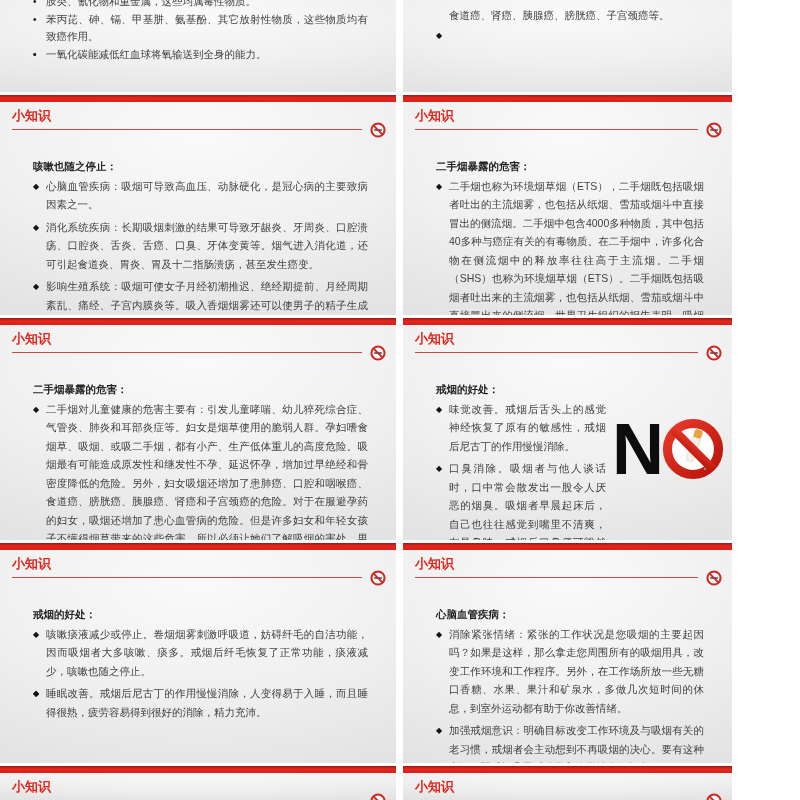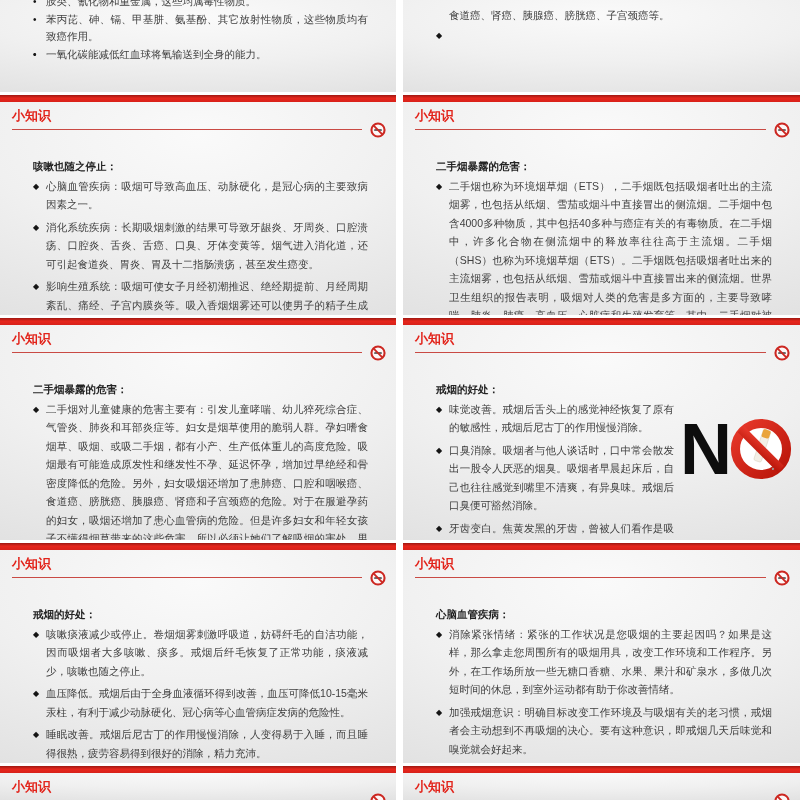--- a/index.html
+++ b/index.html
@@ -7,21 +7,21 @@
        font-family:"Liberation Sans","DejaVu Sans",sans-serif;}
   #canvas{width:800px;height:800px;display:flex;flex-direction:column;background:#fff;}
 
   .grid-row{display:flex;margin-bottom:3px;}
   .grid-row.r4{margin-bottom:0;}
   .r0{height:92px;} .r1{height:220px;} .r2{height:222px;} .r3{height:220px;} .r4{height:34px;}
 
   .slide{position:relative;overflow:hidden;
     background:radial-gradient(140% 130% at 50% 18%, #fafafa 0%, #f0f0f0 38%, #e2e2e2 72%, #cfcfcf 100%);}
   .c0{width:396px;margin-right:7px;}
-  .c1{width:397px;}
+  .c1{width:329px;}
 
   .bar{height:7px;background:linear-gradient(180deg, var(--bar-dark,#9e1812) 0%, var(--bar,#e6261c) 45%, #d8211a 100%);}
 
   .hdr{position:relative;padding:4px 12px 7px 12px;}
   .hdr-t{display:inline-block;color:var(--accent,#e2231a);font-weight:bold;font-size:13px;line-height:14px;text-align:center;}
   .hdr-line{position:absolute;left:12px;right:34px;bottom:1px;border-bottom:1px solid #c94a44;}
   .hdr-icon{position:absolute;right:10px;bottom:-7px;width:16px;height:16px;}
   .hdr-icon svg{width:16px;height:16px;display:block;}
 
   .content{padding:26px 28px 0 33px;font-size:10.5px;line-height:18.5px;
@@ -179,21 +179,21 @@
         <svg viewBox="0 0 20 20">
           <circle cx="10" cy="10" r="8.2" fill="#fdf7f7" stroke="#cc2822" stroke-width="2.6"></circle>
           <rect x="5.2" y="8.8" width="9.6" height="2.6" rx="0.6" fill="#6b6b6b"></rect>
           <line x1="4.3" y1="4.3" x2="15.7" y2="15.7" stroke="#cc2822" stroke-width="2.4"></line>
         </svg>
       </span>
     </div>
     <div class="content">
           <div class="title">戒烟的好处：</div>
           <div class="bullet"><span class="mk">◆</span><span>咳嗽痰液减少或停止。卷烟烟雾刺激呼吸道，妨碍纤毛的自洁功能，因而吸烟者大多咳嗽、痰多。戒烟后纤毛恢复了正常功能，痰液减少，咳嗽也随之停止。</span></div>
-          <div class="bullet"><span class="mk">◆</span><span>血压降低。戒烟后由于全身血液循环得到改善，血压可降低10-15毫米汞柱，有利于减少动脉硬化、冠心病等心血管病症发病的危险性。</span></div>
+          <div class="bullet"><span class="mk">◆</span></div>
           <div class="bullet"><span class="mk">◆</span><span>睡眠改善。戒烟后尼古丁的作用慢慢消除，人变得易于入睡，而且睡得很熟，疲劳容易得到很好的消除，精力充沛。</span></div>
         </div>
   </div>
       <div class="slide c1 s7">
     <div class="bar"></div>
     <div class="hdr">
       <span class="hdr-t">小知识</span>
       <span class="hdr-line"></span>
       <span class="hdr-icon">
         <svg viewBox="0 0 20 20">

